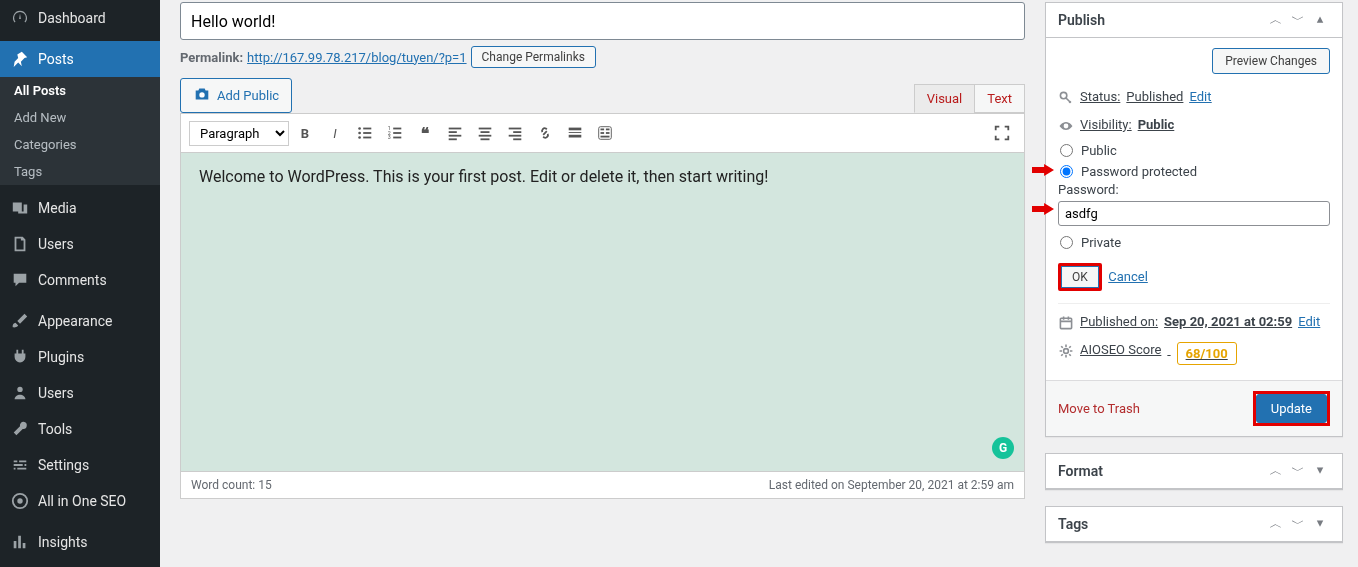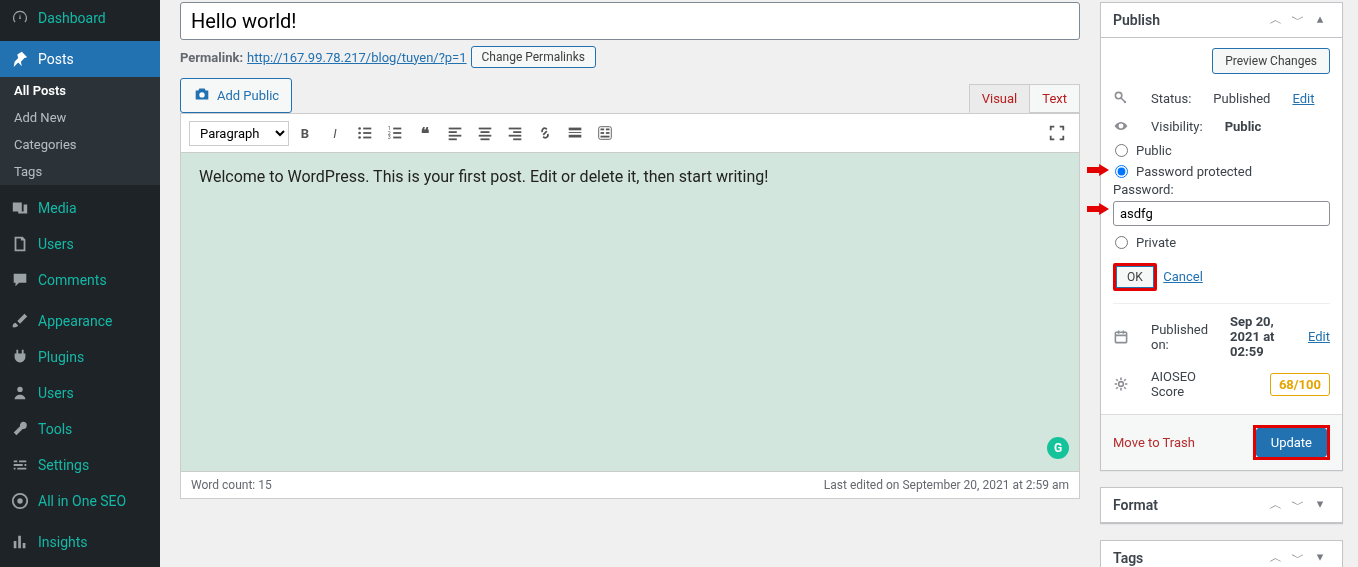--- a/index.html
+++ b/index.html
@@ -1,32 +1,32 @@
 <!DOCTYPE html>
 <html><head>
 <meta charset="utf-8">
 <style>
 * { margin: 0; padding: 0; box-sizing: border-box; font-family: -apple-system, BlinkMacSystemFont, "Segoe UI", Roboto, sans-serif; }
 body { background: #f0f0f1; display: flex; width: 1358px; height: 567px; overflow: hidden; font-size: 13px; color: #3c434a; }
 
 
 .sidebar { width: 160px; background: #1d2327; color: #f0f0f1; flex-shrink: 0; }
-.menu-item { display: flex; align-items: center; padding: 8px 10px; color: #14b8a6; cursor: pointer; font-size: 14px; }
+.menu-item { display: flex; align-items: center; padding: 8px 10px; color: #e5e5e5; cursor: pointer; font-size: 14px; }
 .menu-item.active { background: #2271b1; color: #fff; position: relative; }
 .menu-item.active::after { content: ''; position: absolute; right: -8px; top: 50%; transform: translateY(-50%); border: 8px solid transparent; border-right-color: #f0f0f1; }
 .menu-item .micon { width: 20px; height: 20px; margin-right: 8px; display: inline-flex; align-items: center; justify-content: center; color: rgba(240,246,252,.6); }
 .menu-item.active .micon { color: #fff; }
 .submenu { background: #2c3338; }
 .submenu-item { padding: 6px 10px 6px 14px; color: rgba(240,246,252,.7); cursor: pointer; font-size: 13px; }
 .submenu-item.current { font-weight: 600; color: #fff; }
 .menu-sep { height: 5px; }
 
 
 .main { flex: 1; padding: 0 20px 0 20px; overflow: hidden; }
-.title-input { width: 100%; height: 38px; font-size: 20px; padding: 13px 10px; border: 1px solid #7e8993; background: #fff; border-radius: 3px; margin-top: 2px; margin-bottom: 6px; }
+.title-input { width: 100%; height: 38px; font-size: 16px; padding: 13px 10px; border: 1px solid #7e8993; background: #fff; border-radius: 3px; margin-top: 2px; margin-bottom: 6px; }
 .permalink-row { font-size: 13px; color: #646970; margin-bottom: 10px; display: flex; align-items: center; gap: 4px; }
 .permalink-row a { color: #2271b1; text-decoration: underline; }
 .btn-secondary { background: #f6f7f7; border: 1px solid #2271b1; color: #404040; padding: 3px 10px; border-radius: 3px; cursor: pointer; font-size: 12px; }
 .btn-outline { display: inline-flex; align-items: center; gap: 6px; border: 1px solid #2271b1; color: #2271b1; background: #f6f7f7; padding: 6px 12px; border-radius: 3px; cursor: pointer; font-size: 13px; }
 
 .editor-tabs { float: right; display: flex; }
 .etab { border: 1px solid #ccc; padding: 6px 12px; background: #f6f7f7; color: #b91c1c; cursor: pointer; font-size: 13px; margin-left: -1px; }
 .etab.active { background: #ebebeb; border-bottom-color: #ebebeb; }
 .editor-row { display: flex; justify-content: space-between; align-items: flex-end; margin-bottom: 0; }
 
@@ -34,28 +34,28 @@
 .toolbar select { border: 1px solid #ccc; padding: 3px 6px; font-size: 13px; background: #fff; min-width: 100px; }
 .tbtn { width: 28px; height: 28px; display: inline-flex; align-items: center; justify-content: center; cursor: pointer; color: #555; border-radius: 2px; }
 .toolbar .spacer { flex: 1; }
 
 .editor-body { background: #d3e6de; border: 1px solid #ccc; min-height: 320px; padding: 14px 18px; font-size: 16px; color: #222; position: relative; }
 .grammarly { position: absolute; right: 10px; bottom: 12px; width: 22px; height: 22px; border-radius: 50%; background: #15c39a; color: #fff; display: flex; align-items: center; justify-content: center; font-size: 12px; font-weight: bold; }
 
 .status-bar { background: #fff; border: 1px solid #ccc; border-top: none; padding: 6px 10px; display: flex; justify-content: space-between; color: #646970; font-size: 12px; }
 
 
-.rightcol { width: 258px; flex-shrink: 0; padding: 2px 15px 0 0; }
+.rightcol { width: 313px; flex-shrink: 0; padding: 2px 15px 0 0; }
 .postbox { background: #fff; border: 1px solid #c3c4c7; box-shadow: 0 1px 1px rgba(0,0,0,.04); margin-bottom: 16px; }
 .postbox-header { display: flex; align-items: center; justify-content: space-between; padding: 8px 12px; border-bottom: 1px solid #c3c4c7; }
 .postbox-header h2 { font-size: 14px; font-weight: 600; }
 .postbox-header .hicons { display: flex; gap: 2px; color: #787c82; }
 .postbox-header .hicons span { width: 20px; text-align: center; cursor: pointer; }
 .postbox-inside { padding: 10px 12px; font-size: 13px; }
-.postbox-inside .row { padding: 5px 0; display: flex; align-items: center; gap: 22px; }
+.postbox-inside .row { padding: 5px 0; display: flex; align-items: flex-start; gap: 6px; text-decoration: underline; }
 .postbox-inside .icon { width: 16px; color: #8c8f94; display: inline-flex; }
 .link { color: #2271b1; text-decoration: underline; cursor: pointer; }
 .radio-row { display: flex; align-items: center; gap: 6px; padding: 3px 0; }
 .radio-row input { margin: 0 2px; }
 .pw-input { width: 100%; border: 1px solid #8c8f94; padding: 4px 6px; margin: 4px 0 6px 0; border-radius: 3px; font-size: 13px; }
 
 .ok-box { display: inline-block; border: 3px solid #e20000; padding: 0; border-radius: 2px; }
 .ok-box .btn-secondary { border-radius: 0; }
 
 .score-box { display: inline-block; border: 1px solid #e6a400; color: #e6a400; font-weight: bold; padding: 3px 8px; border-radius: 3px; }

